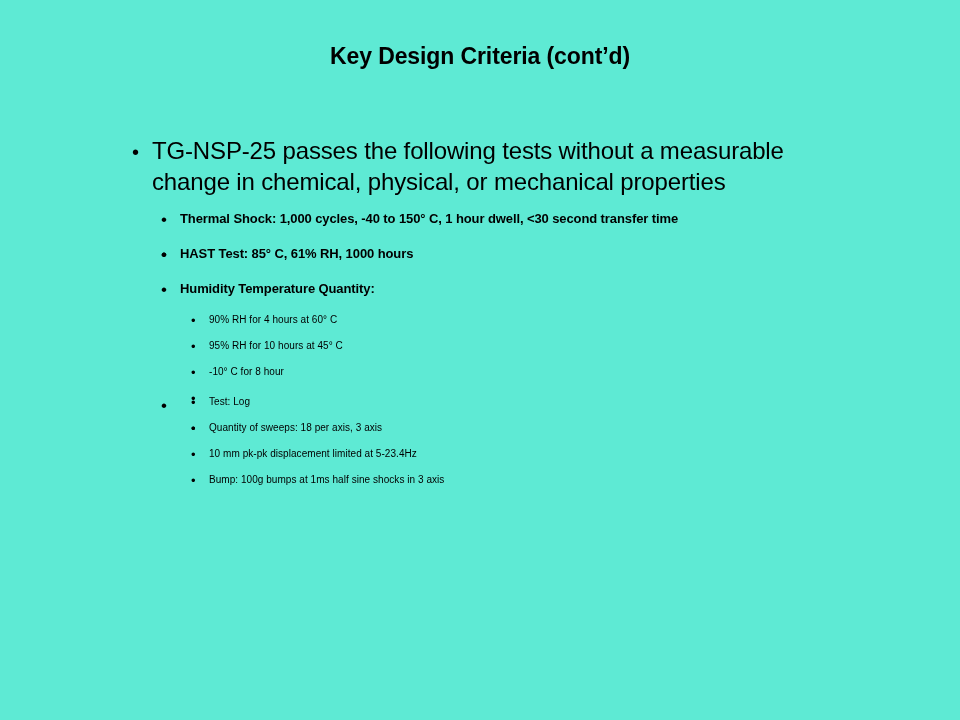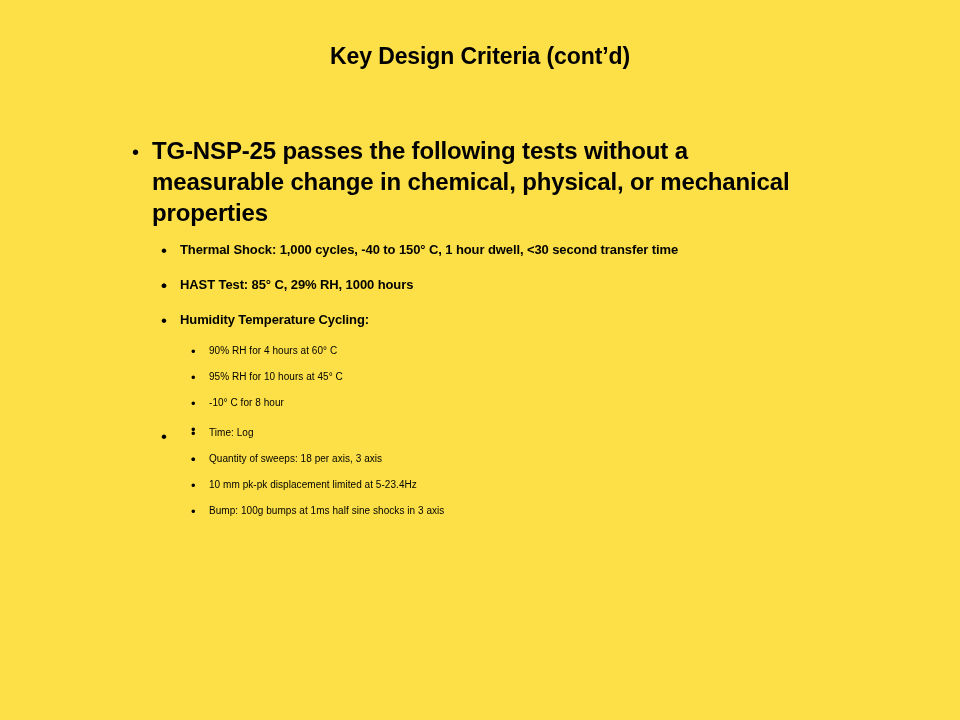--- a/index.html
+++ b/index.html
@@ -11,21 +11,21 @@
     height: 720px;
     background: #ffffff;
     font-family: "Liberation Sans", sans-serif;
     color: #000000;
     overflow: hidden;
   }
   .slide {
     position: relative;
     width: 960px;
     height: 720px;
-    background: #fde047;
+    background: #5eead4;
   }
 
   
   .slide-title {
     position: absolute;
     left: 0;
     top: 44px;
     width: 960px;
     text-align: center;
     font-size: 23px;
@@ -67,21 +67,21 @@
     padding-right: 150px;
     margin-bottom: 6px;
   }
   .lvl1 .bullet-mark {
     left: 132px;
     top: 7px;
     font-size: 20px;
   }
   .lvl1 .bullet-text {
     font-size: 24px;
-    font-weight: bold;
+    font-weight: normal;
     line-height: 31px;
     letter-spacing: -0.15px;
   }
 
   
   .lvl2 {
     padding-left: 180px;
     padding-right: 125px;
     margin-top: 9px;
   }
@@ -139,25 +139,25 @@
       </div>
       <div class="bullet-row lvl2">
         <span class="bullet-mark">•</span>
         <span class="bullet-text">Thermal Shock: 1,000 cycles, -40 to 150°  C, 1 hour dwell, &lt;30 second transfer time</span>
       </div>
       <div class="bullet-row lvl2">
         <span class="bullet-mark">•</span>
       </div>
       <div class="bullet-row lvl2">
         <span class="bullet-mark">•</span>
-        <span class="bullet-text">HAST  Test: 85°  C, 29% RH, 1000 hours</span>
+        <span class="bullet-text">HAST  Test: 85°  C, 61% RH, 1000 hours</span>
       </div>
       <div class="bullet-row lvl2">
         <span class="bullet-mark">•</span>
-        <span class="bullet-text">Humidity  Temperature Cycling:</span>
+        <span class="bullet-text">Humidity  Temperature Quantity:</span>
       </div>
       <div class="bullet-row lvl3">
         <span class="bullet-mark">•</span>
         <span class="bullet-text">90% RH for 4 hours at 60°  C</span>
       </div>
       <div class="bullet-row lvl3">
         <span class="bullet-mark">•</span>
         <span class="bullet-text">95% RH for 10 hours at 45°  C</span>
       </div>
       <div class="bullet-row lvl3">
@@ -165,21 +165,21 @@
         <span class="bullet-text">-10°  C for 8 hour</span>
       </div>
       <div class="bullet-row lvl3">
         <span class="bullet-mark">•</span>
       </div>
       <div class="bullet-row lvl2">
         <span class="bullet-mark">•</span>
       </div>
       <div class="bullet-row lvl3">
         <span class="bullet-mark">•</span>
-        <span class="bullet-text">Time: Log</span>
+        <span class="bullet-text">Test: Log</span>
       </div>
       <div class="bullet-row lvl3">
         <span class="bullet-mark">•</span>
       </div>
       <div class="bullet-row lvl3">
         <span class="bullet-mark">•</span>
         <span class="bullet-text">Quantity  of sweeps: 18 per axis, 3 axis</span>
       </div>
       <div class="bullet-row lvl3">
         <span class="bullet-mark">•</span>

